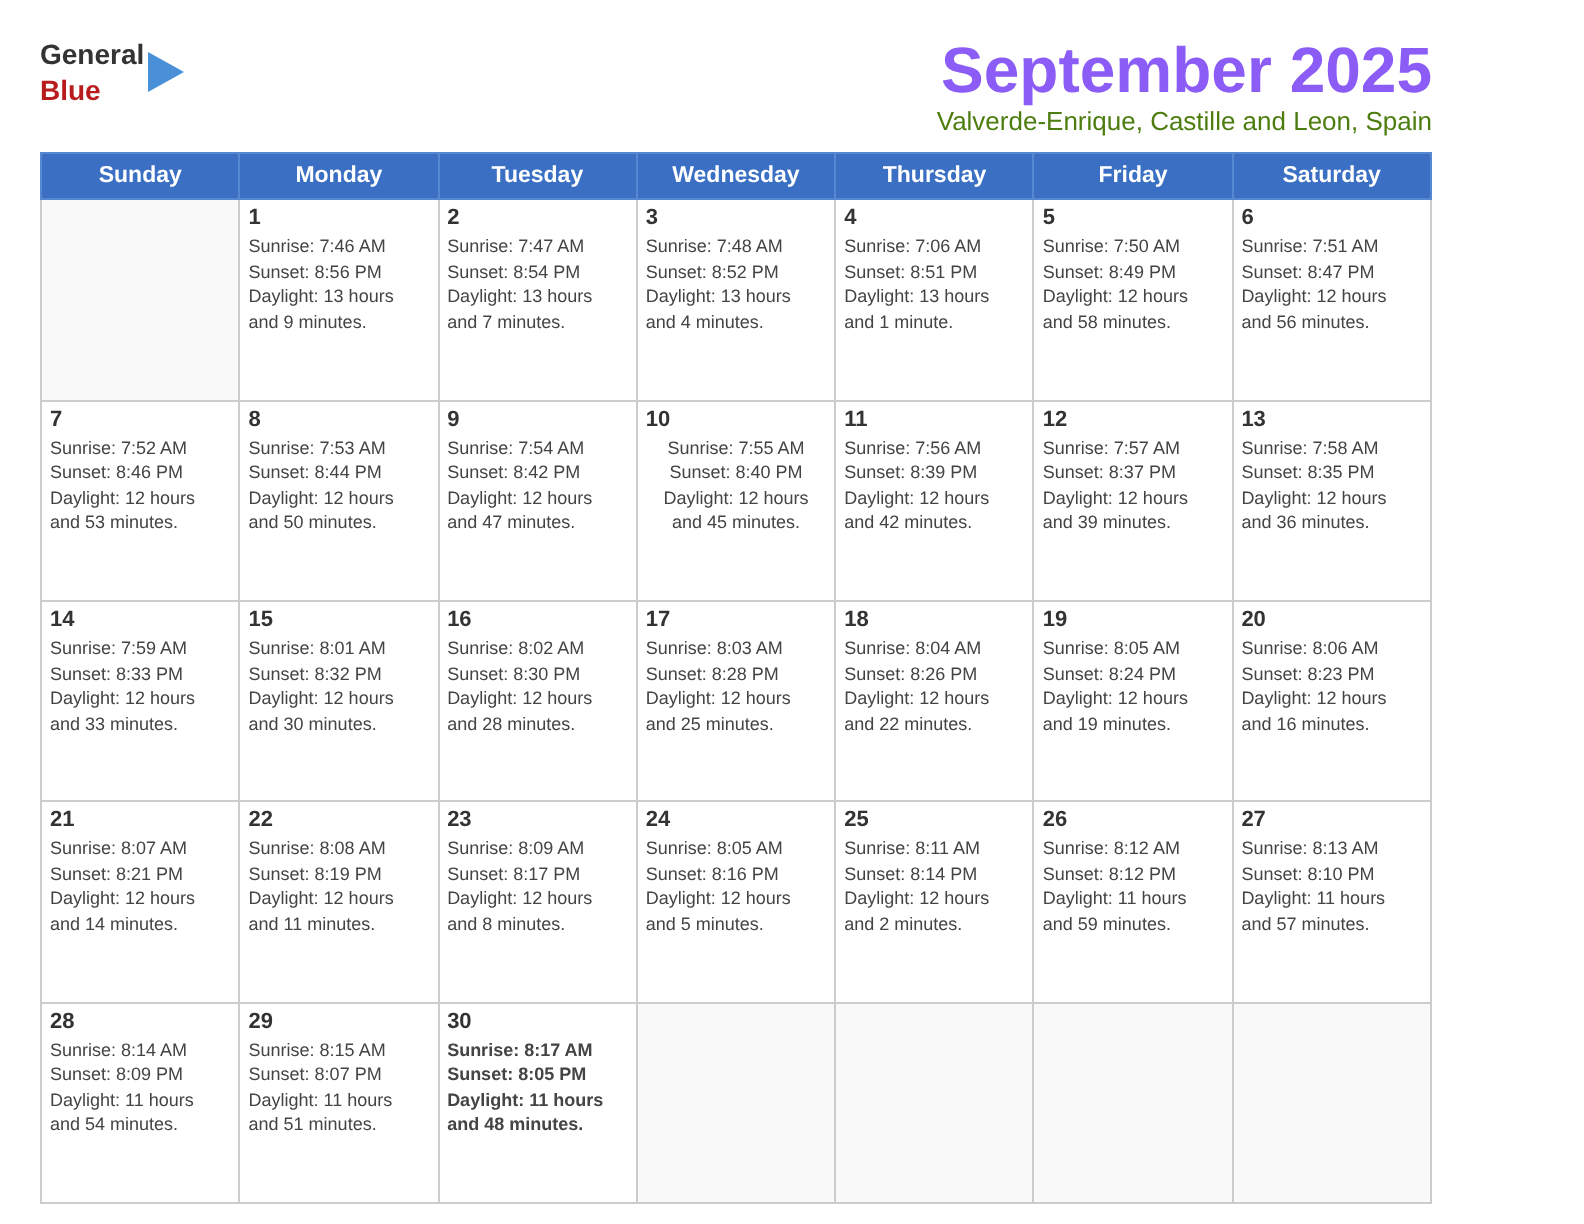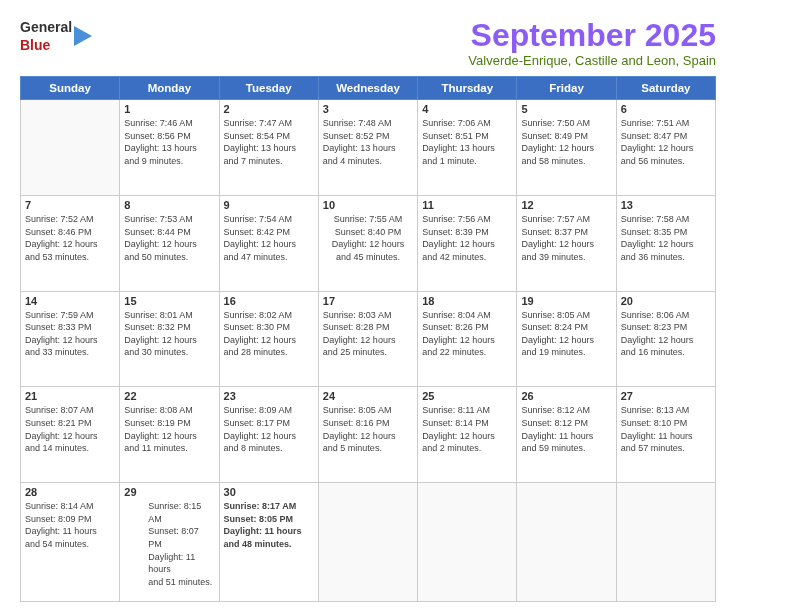--- a/index.html
+++ b/index.html
@@ -317,21 +317,21 @@
         <tr>
           <td>
             <span class="day-num">28</span>
             <div class="day-detail" style="white-space: pre-line;">Sunrise: 8:14 AM
 Sunset: 8:09 PM
 Daylight: 11 hours
 and 54 minutes.</div>
           </td>
           <td>
             <span class="day-num">29</span>
-            <div class="day-detail" style="white-space: pre-line; margin-left: 24px;">Sunrise: 8:15 AM
+            <div class="day-detail" style="white-space: pre-line;">Sunrise: 8:15 AM
 Sunset: 8:07 PM
 Daylight: 11 hours
 and 51 minutes.</div>
           </td>
           <td>
             <span class="day-num">30</span>
             <div class="day-detail" style="white-space: pre-line; font-weight: bold;">Sunrise: 8:17 AM
 Sunset: 8:05 PM
 Daylight: 11 hours
 and 48 minutes.</div>

